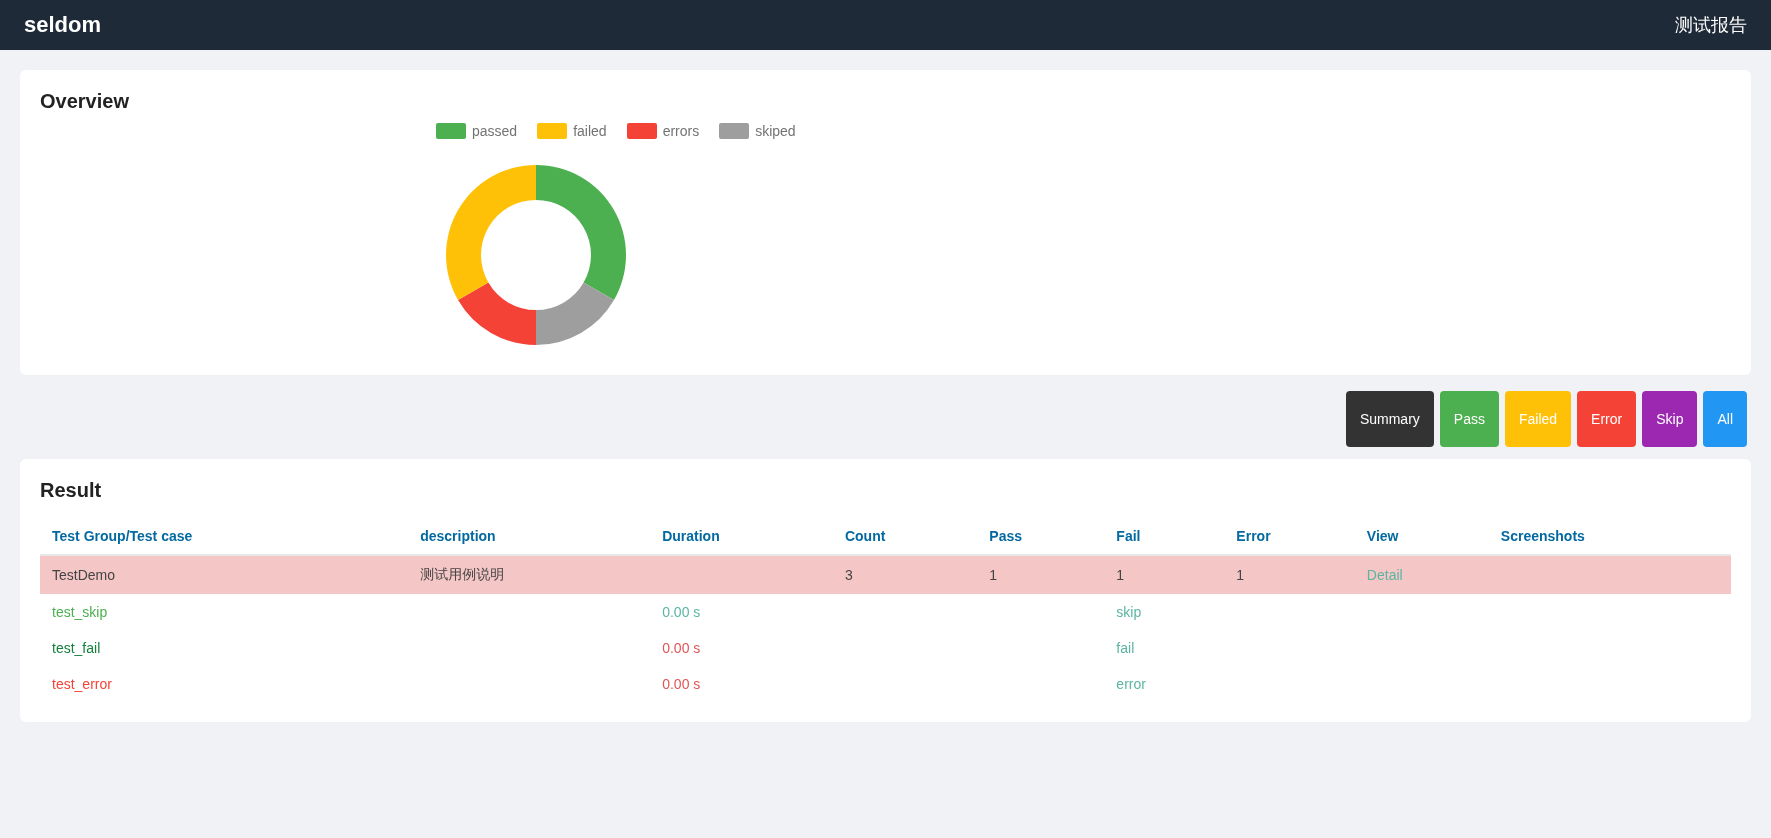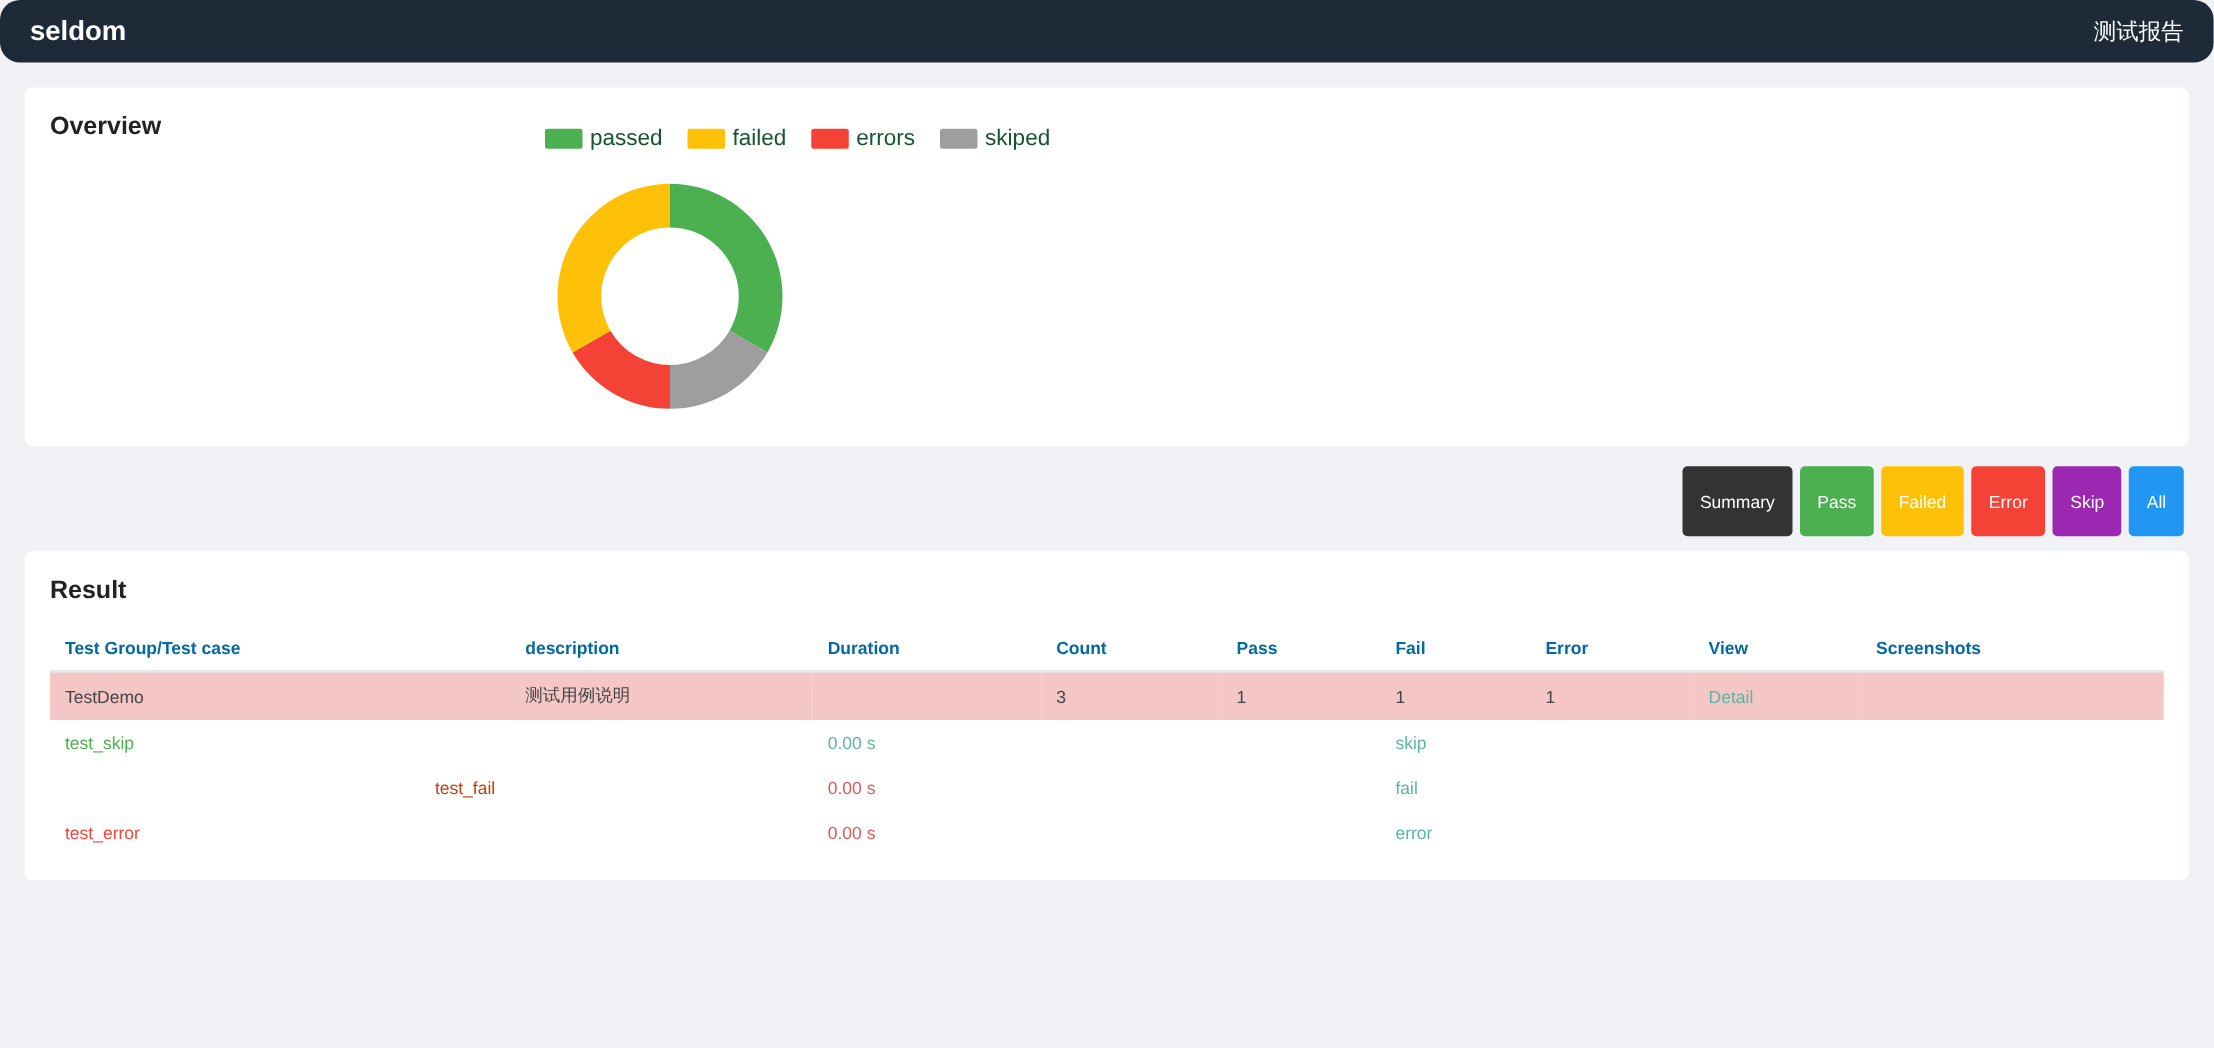--- a/index.html
+++ b/index.html
@@ -7,21 +7,20 @@
 
     
     .header {
       background: #1e2a38;
       color: white;
       display: flex;
       justify-content: space-between;
       align-items: center;
       padding: 0 24px;
       height: 50px;
-      border-radius: 16px;
     }
     .header-title { font-size: 22px; font-weight: bold; color: white; }
     .header-subtitle { font-size: 18px; color: white; }
 
     
     .main { padding: 20px; }
 
     
     .overview-section {
       background: white;
@@ -68,22 +67,23 @@
     .legend {
       display: flex;
       gap: 20px;
       margin-bottom: 16px;
       flex-wrap: wrap;
     }
     .legend-item {
       display: flex;
       align-items: center;
       gap: 6px;
-      font-size: 18px;
-      color: #14532d;
+      font-size: 14px;
+      color: #737373;
+      margin-top: 23px;
     }
     .legend-color {
       width: 30px;
       height: 16px;
       border-radius: 2px;
     }
 
     
     .donut-container {
       width: 200px;
@@ -237,21 +237,21 @@
             <td></td>
             <td>0.00 s</td>
             <td></td>
             <td></td>
             <td style="color: rgb(91, 181, 162);">skip</td>
             <td></td>
             <td></td>
             <td></td>
           </tr>
           <tr class="row-fail">
-            <td class="indent" style="color: #c2410c; text-align: right;">test_fail</td>
+            <td class="indent" style="color: #15803d;">test_fail</td>
             <td></td>
             <td>0.00 s</td>
             <td></td>
             <td></td>
             <td style="color: rgb(91, 181, 162);">fail</td>
             <td></td>
             <td></td>
             <td></td>
           </tr>
           <tr class="row-error">

